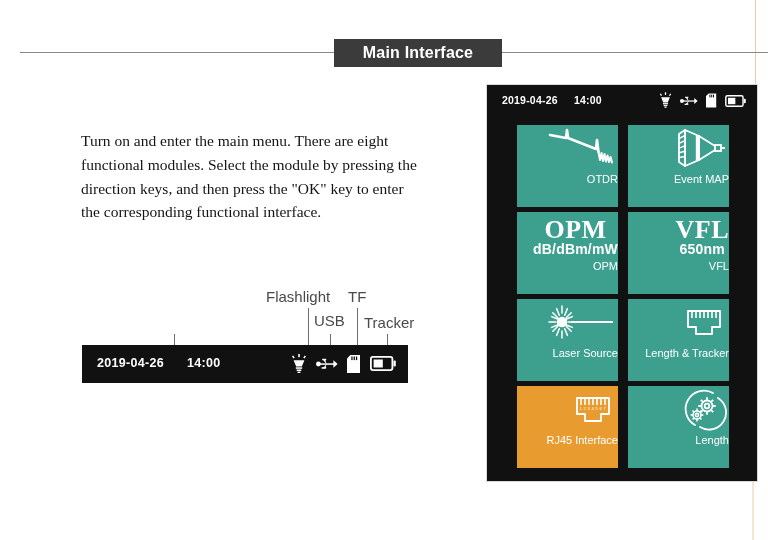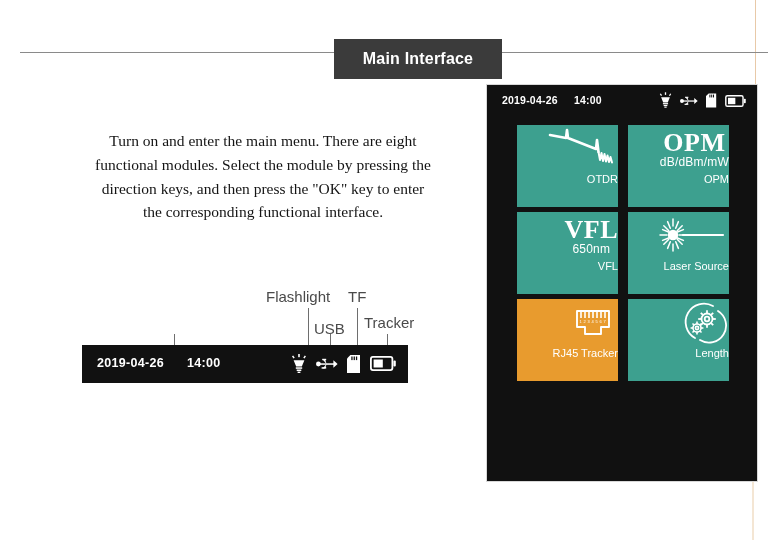--- a/index.html
+++ b/index.html
@@ -47,21 +47,21 @@
     top: 14px;
     width: 748px;
     height: 1px;
     background: #8a8a8a;
   }
   .header-title {
     position: absolute;
     left: 334px;
     top: 1px;
     width: 168px;
-    height: 40px;
+    height: 28px;
     background: #3b3b3b;
     color: #ffffff;
     font-size: 16px;
     font-weight: bold;
     letter-spacing: 0.2px;
     display: flex;
     align-items: center;
     justify-content: center;
     box-sizing: border-box;
   }
@@ -69,22 +69,21 @@
   
   .para {
     position: absolute;
     left: 81px;
     top: 129px;
     width: 340px;
     font-family: "Liberation Serif", serif;
     font-size: 15.5px;
     line-height: 23.8px;
     color: #141414;
-    text-align: center;
-    margin-left: 12px;
+    text-align: left;
   }
 
   
   .anno {
     position: absolute;
     left: 0;
     top: 0;
     width: 768px;
     height: 540px;
     pointer-events: none;
@@ -223,22 +222,22 @@
   .opm-big {
     font-family: "Liberation Serif", serif;
     color: #ffffff;
     font-size: 26px;
     font-weight: bold;
     line-height: 27px;
     letter-spacing: 0.5px;
   }
   .opm-sub {
     color: #ffffff;
-    font-size: 12px;
-    font-weight: normal;
+    font-size: 14px;
+    font-weight: bold;
     line-height: 12px;
     letter-spacing: 0.2px;
   }
   .tile-textblock {
     display: flex;
     flex-direction: column;
     align-items: center;
     justify-content: center;
     height: 46px;
   }
@@ -253,21 +252,21 @@
   <div class="header-rule"></div>
   <div class="header-title">Main Interface</div>
 </div>
 
 <div class="para">Turn on and enter the main menu. There are eight functional modules. Select the module by pressing the direction keys, and then press the "OK" key to enter the corresponding functional interface.</div>
 
 <div class="anno">
 
   <div class="anno-label" style="left:156px; top:314px;margin-top:28px;">Time</div>
   <div class="anno-label" style="left:266px; top:288px;">Flashlight</div>
-  <div class="anno-label" style="left:314px; top:320px;">USB</div>
+  <div class="anno-label" style="left:314px; top:312px;">USB</div>
   <div class="anno-label" style="left:348px; top:288px;">TF</div>
   <div class="anno-label" style="left:364px; top:314px;">Tracker</div>
 
   <div class="leader" style="left:174px; top:334px; height:11px;"></div>
   <div class="leader" style="left:308px; top:308px; height:37px;"></div>
   <div class="leader" style="left:330px; top:334px; height:11px;"></div>
   <div class="leader" style="left:357px; top:308px; height:37px;"></div>
   <div class="leader" style="left:387px; top:334px; height:11px;"></div>
 </div>
 
@@ -370,20 +369,38 @@
     <div class="tile">
       <div class="tile-icon">
         <svg width="72" height="42" viewBox="0 0 72 42">
           <path d="M4 8 L20 11 L21 3 L22 11 L50 22 L51 13 L52.5 25" fill="none" stroke="#fff" stroke-width="2.6" stroke-linejoin="round" stroke-linecap="round"></path>
           <path d="M52.5 25 L54 33 L55.5 26 L57 34 L58.5 27 L60 34.5 L61.5 28.5 L63 35 L64.5 30 L66 35.5" fill="none" stroke="#fff" stroke-width="2" stroke-linejoin="round" stroke-linecap="round"></path>
         </svg>
       </div>
       <div class="tile-label">OTDR</div>
     </div>
 
+    <div class="tile">
+      <div class="tile-icon">
+        <svg width="56" height="44" viewBox="0 0 56 44">
+          <path d="M6 8 L12 4 L12 40 L6 36 Z" fill="none" stroke="#fff" stroke-width="1.8" stroke-linejoin="round"></path>
+          <line x1="6" y1="12.7" x2="12" y2="9.3" stroke="#fff" stroke-width="1.5"></line>
+          <line x1="6" y1="17.4" x2="12" y2="14.6" stroke="#fff" stroke-width="1.5"></line>
+          <line x1="6" y1="22.1" x2="12" y2="19.9" stroke="#fff" stroke-width="1.5"></line>
+          <line x1="6" y1="26.8" x2="12" y2="25.2" stroke="#fff" stroke-width="1.5"></line>
+          <line x1="6" y1="31.5" x2="12" y2="30.5" stroke="#fff" stroke-width="1.5"></line>
+          <path d="M12 4 L26 10 L26 34 L12 40 Z" fill="none" stroke="#fff" stroke-width="1.8" stroke-linejoin="round"></path>
+          <line x1="24" y1="9.2" x2="24" y2="34.8" stroke="#fff" stroke-width="2.4"></line>
+          <path d="M26 10 L42 20 L42 24 L26 34 Z" fill="none" stroke="#fff" stroke-width="1.8" stroke-linejoin="round"></path>
+          <rect x="42" y="19" width="6" height="6" fill="none" stroke="#fff" stroke-width="1.8"></rect>
+          <line x1="48" y1="22" x2="52" y2="22" stroke="#fff" stroke-width="1.8"></line>
+        </svg>
+      </div>
+      <div class="tile-label">Event MAP</div>
+    </div>
 
     <div class="tile">
       <div class="tile-textblock">
         <div class="opm-big">OPM</div>
         <div class="opm-sub">dB/dBm/mW</div>
       </div>
       <div class="tile-label">OPM</div>
     </div>
 
     <div class="tile">
@@ -415,20 +432,37 @@
             <line x1="26.4" y1="15.6" x2="19.8" y2="18.3"></line>
             <line x1="12.2" y1="23.7" x2="5.6" y2="26.4"></line>
           </g>
           <circle cx="16" cy="21" r="5.2" fill="#fff"></circle>
           <line x1="26" y1="21" x2="66" y2="21" stroke="#fff" stroke-width="2.2" stroke-linecap="round"></line>
         </svg>
       </div>
       <div class="tile-label">Laser Source</div>
     </div>
 
+    <div class="tile">
+      <div class="tile-icon">
+        <svg width="50" height="42" viewBox="0 0 50 42">
+          <path d="M9 10 H41 V26 H33 V33 H17 V26 H9 Z" fill="none" stroke="#fff" stroke-width="1.9" stroke-linejoin="round"></path>
+          <g stroke="#fff" stroke-width="1.6" stroke-linecap="butt">
+            <line x1="13" y1="10" x2="13" y2="17"></line>
+            <line x1="17" y1="10" x2="17" y2="17"></line>
+            <line x1="21" y1="10" x2="21" y2="17"></line>
+            <line x1="25" y1="10" x2="25" y2="17"></line>
+            <line x1="29" y1="10" x2="29" y2="17"></line>
+            <line x1="33" y1="10" x2="33" y2="17"></line>
+            <line x1="37" y1="10" x2="37" y2="17"></line>
+          </g>
+        </svg>
+      </div>
+      <div class="tile-label">Length &amp; Tracker</div>
+    </div>
 
     <div class="tile selected">
       <div class="tile-icon">
         <svg width="50" height="42" viewBox="0 0 50 42">
           <path d="M9 10 H41 V26 H33 V33 H17 V26 H9 Z" fill="none" stroke="#fff" stroke-width="1.9" stroke-linejoin="round"></path>
           <g stroke="#fff" stroke-width="1.6" stroke-linecap="butt">
             <line x1="13" y1="10" x2="13" y2="17"></line>
             <line x1="17" y1="10" x2="17" y2="17"></line>
             <line x1="21" y1="10" x2="21" y2="17"></line>
             <line x1="25" y1="10" x2="25" y2="17"></line>
@@ -440,21 +474,21 @@
             <text x="11.4" y="21.5">1</text>
             <text x="15.4" y="21.5">2</text>
             <text x="19.4" y="21.5">3</text>
             <text x="23.4" y="21.5">4</text>
             <text x="27.4" y="21.5">5</text>
             <text x="31.4" y="21.5">6</text>
             <text x="35.4" y="21.5">7</text>
           </g>
         </svg>
       </div>
-      <div class="tile-label">RJ45 Tracker</div>
+      <div class="tile-label">RJ45 Interface</div>
     </div>
 
     <div class="tile">
       <div class="tile-icon">
         <svg width="50" height="44" viewBox="0 0 50 44">
           <path d="M34 6 A17 17 0 1 0 16 38" fill="none" stroke="#fff" stroke-width="1.8" stroke-linecap="round"></path>
           <path d="M39 11 A17 17 0 0 1 21 40" fill="none" stroke="#fff" stroke-width="1.8" stroke-linecap="round"></path>
           <g fill="none" stroke="#fff" stroke-width="1.8">
             <circle cx="28" cy="19" r="5.5"></circle>
             <circle cx="28" cy="19" r="2.3"></circle>

